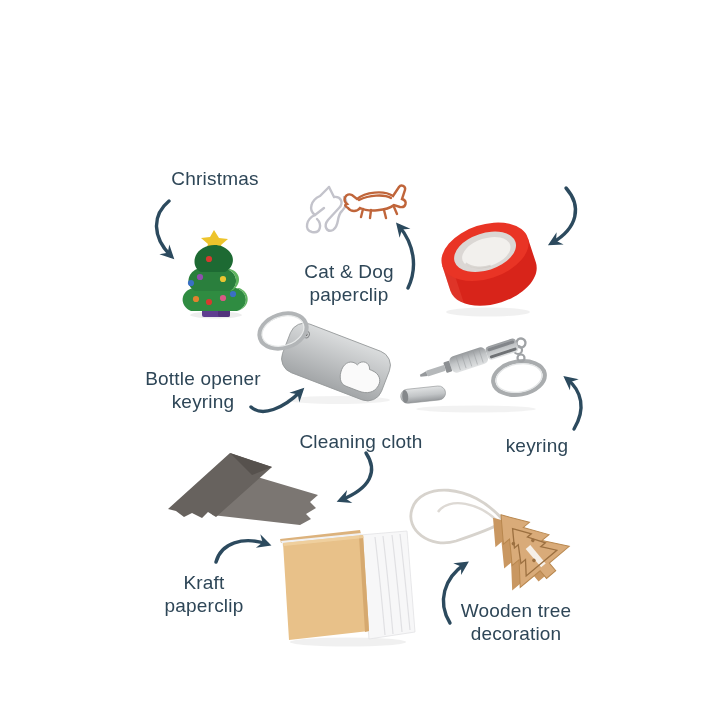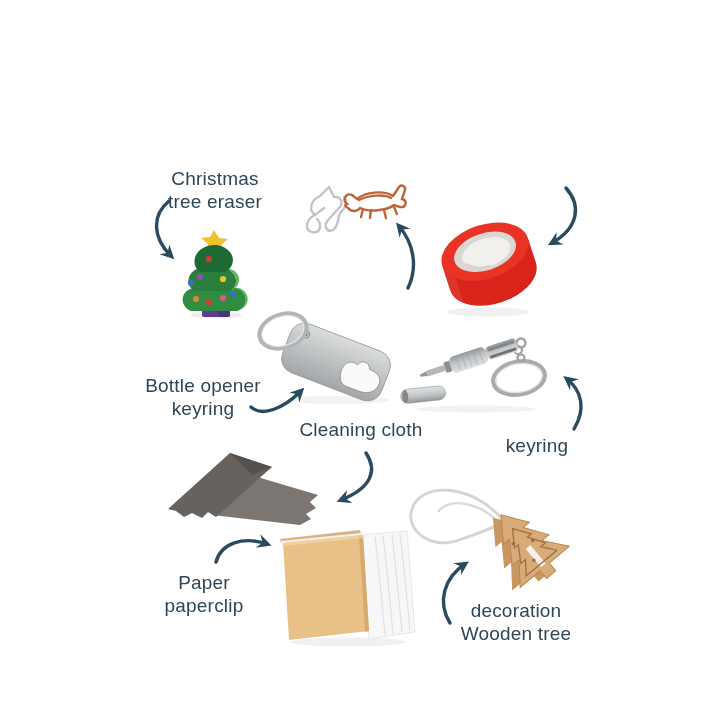--- a/index.html
+++ b/index.html
@@ -39,40 +39,43 @@
   .cloth-dark{fill:var(--cloth-gray,#67625e);}
   .wire-copper{stroke:var(--copper,#c0653a);}
 </style>
 </head>
 <body>
 
 <div class="stage">
 
   <div class="label" style="left:215px;top:121px">
     <div>Christmas</div>
-    <div>tree eraser</div>
-  </div>
-  <div class="label" style="left:203px;top:328px">
+  </div>
+  <div class="label" style="left:349px;top:214px">
+    <div>Cat &amp; Dog</div>
+    <div>paperclip</div>
+  </div>
+  <div class="label" style="left:203px;top:321px">
     <div>Bottle opener</div>
     <div>keyring</div>
   </div>
-  <div class="label" style="left:361px;top:372px">
+  <div class="label" style="left:361px;top:384px">
     <div>Cleaning cloth</div>
 
   </div>
   <div class="label" style="left:537px;top:388px">
     <div>keyring</div>
   </div>
   <div class="label" style="left:204px;top:525px">
-    <div>Paper</div>
+    <div>Kraft</div>
     <div>paperclip</div>
   </div>
   <div class="label" style="left:516px;top:553px">
+    <div>Wooden tree</div>
     <div>decoration</div>
-    <div>Wooden tree</div>
   </div>
 
   <svg class="item-svg" style="left:176px;top:180px" width="80" height="92" viewBox="0 0 80 92">
     <ellipse cx="40" cy="88" rx="26" ry="3.5" fill="rgba(0,0,0,0.07)"></ellipse>
     <rect x="26" y="79" width="28" height="11" rx="2" fill="#5f3d90"></rect>
     <rect x="42" y="79" width="12" height="11" rx="2" fill="#4c2f74" opacity=".75"></rect>
     <path d="M 38 3 L 43 11 L 52 12 L 45 18 L 48 27 L 38 21 L 29 26 L 32 17 L 25 11 L 34 10 Z" fill="#edc42c"></path>
     <path d="M 15 84 C 3 79 4 64 17 61 L 60 61 C 73 65 73 80 61 84 Z" fill="#2f8c41"></path>
     <path d="M 60 61 C 73 65 73 80 61 84 L 64 83 C 75 78 74 65 63 61 Z" fill="#5fb35f"></path>
     <path d="M 19 64 C 9 59 11 46 21 42 L 51 42 C 62 46 63 59 54 64 Z" fill="#2a7f3d"></path>

